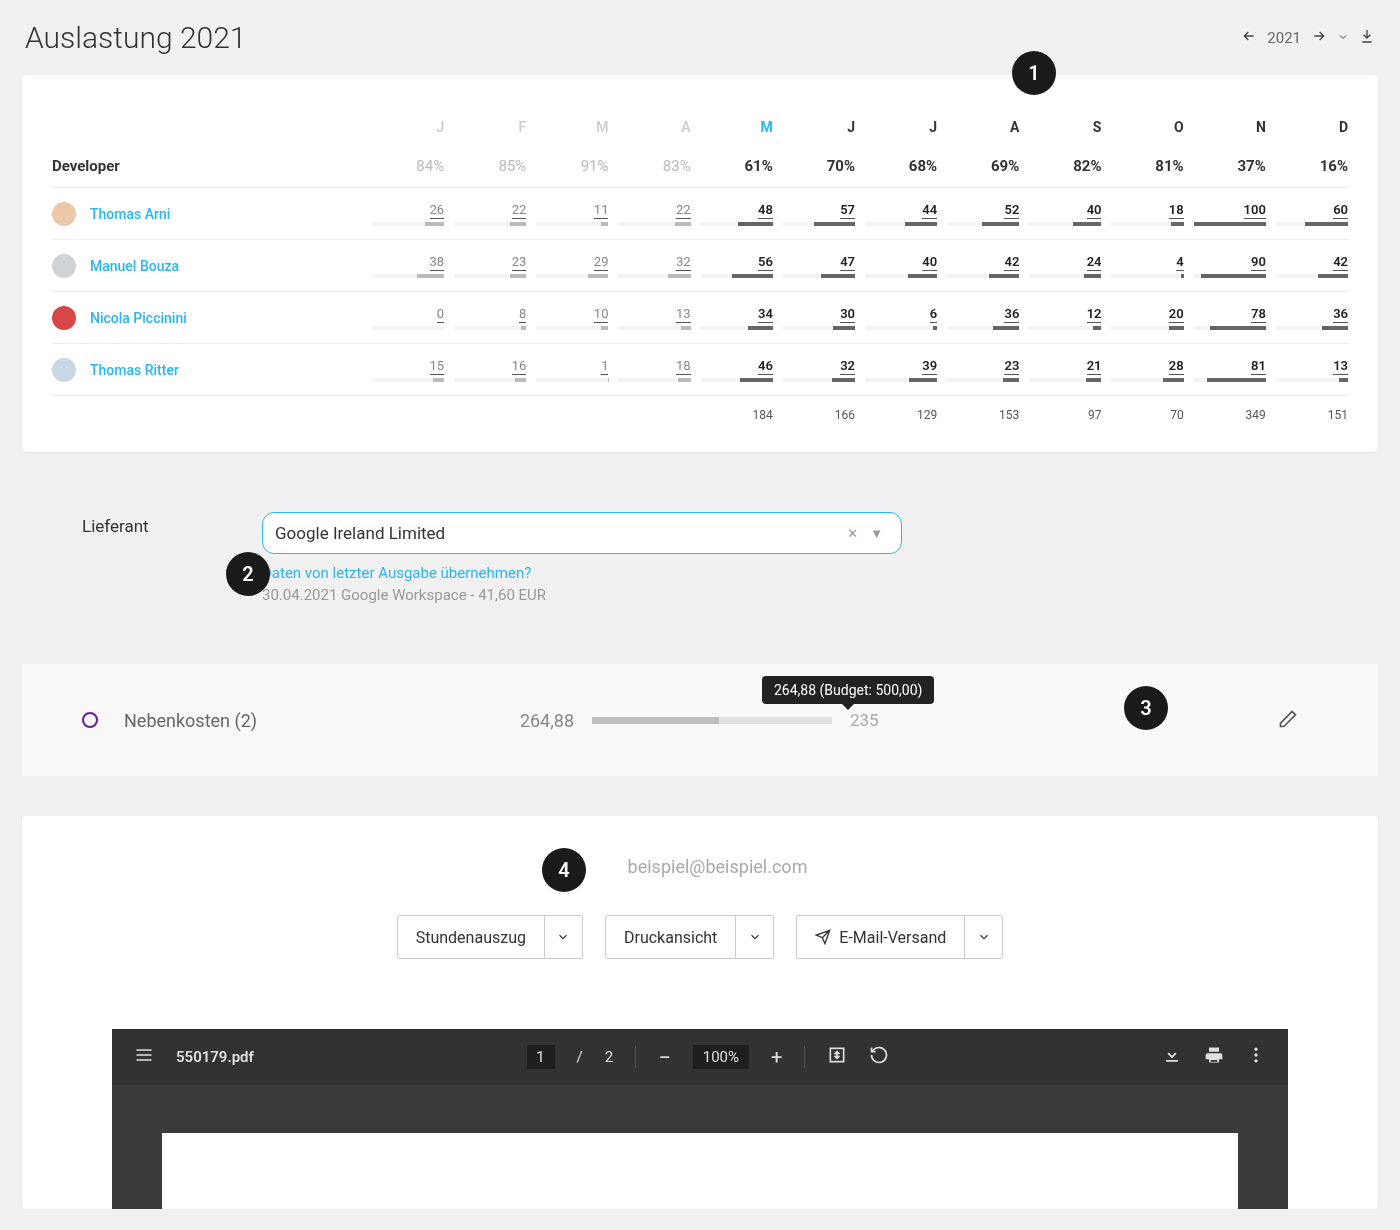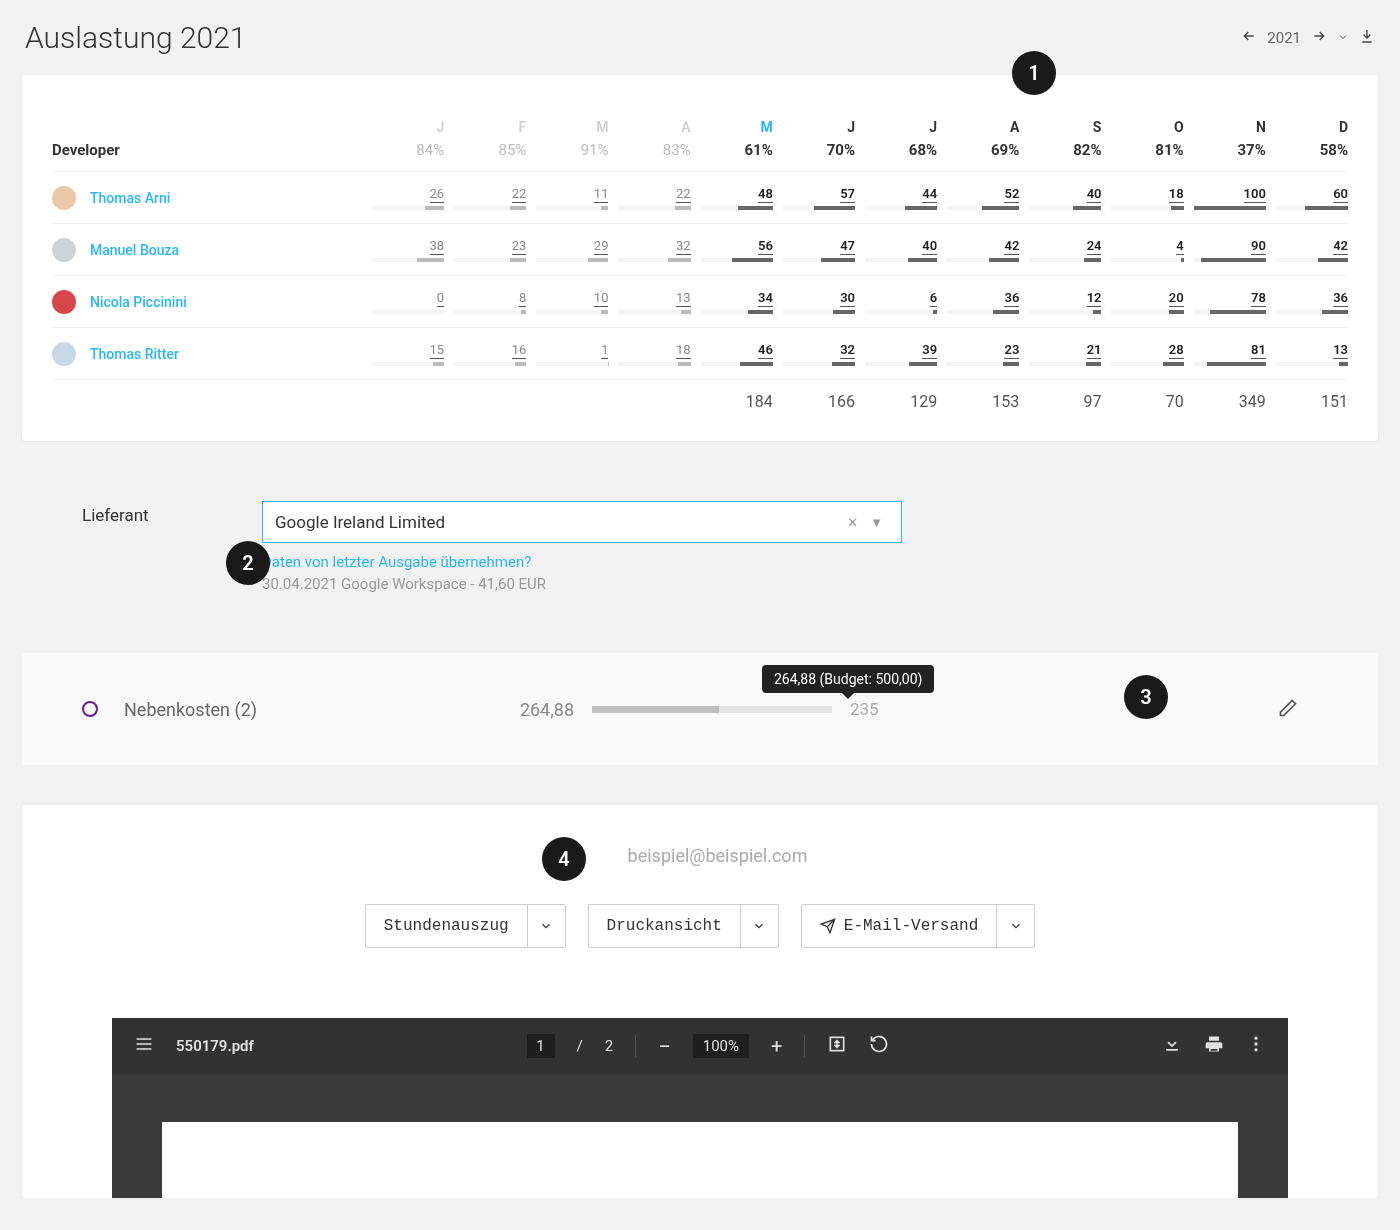--- a/index.html
+++ b/index.html
@@ -50,21 +50,21 @@
   }
   .util-header-row .bold { color: #333; font-weight: 700; }
   .util-header-row .active { color: #29b6f6; font-weight: 700; }
 
   .util-pct-row {
     display: grid;
     grid-template-columns: 310px repeat(12, 1fr);
     text-align: right;
     font-size: 15px;
     font-weight: 700;
-    margin-top: 6px;
+    margin-top: 22px;
     padding-bottom: 12px;
   }
   .util-pct-row .muted { color: #bbb; font-weight: 400; }
   .util-pct-row .label { text-align: left; font-weight: 700; }
 
   .util-row {
     display: grid;
     grid-template-columns: 310px repeat(12, 1fr);
     align-items: center;
     border-top: 1px solid #eee;
@@ -105,40 +105,40 @@
     right: 0;
   }
   .util-cell.bold .util-val { color: #222; font-weight: 600; }
   .util-cell.bold .util-bar-fill { background: #666; }
 
   .util-sum-row {
     display: grid;
     grid-template-columns: 310px repeat(12, 1fr);
     text-align: right;
     color: #555;
-    font-size: 16px;
+    font-size: 12px;
     border-top: 1px solid #eee;
     padding-top: 12px;
   }
 
   
   .supplier-panel {
     background: transparent;
     box-shadow: none;
     margin: 0 22px 30px 22px;
     padding: 30px 60px;
     display: flex;
     gap: 60px;
     position: relative;
   }
   .supplier-label { font-size: 17px; color: #333; width: 120px; padding-top: 4px;}
   .supplier-body { flex: 1; max-width: 640px; }
   .supplier-select {
     border: 1px solid #29b6f6;
-    border-radius: 0;
+    border-radius: 12px;
     height: 42px;
     display: flex;
     align-items: center;
     padding: 0 12px;
     background: #fff;
   }
   .supplier-select .value { flex: 1; font-size: 17px; color: #333; }
   .supplier-select .clear, .supplier-select .caret { color: #999; cursor: pointer; padding: 0 6px; font-size: 13px;}
   .supplier-link { color: #29b6f6; font-size: 15px; margin-top: 10px; display: block; cursor: pointer;}
   .supplier-meta { color: #999; font-size: 15px; margin-top: 4px; }
@@ -214,21 +214,20 @@
     height: 44px;
     align-items: stretch;
   }
   .split-btn .main {
     display: flex; align-items: center;
     padding: 0 18px;
     font-size: 16px;
     color: #333;
     gap: 8px;
     cursor: pointer;
-    font-family: Liberation Mono, monospace;
   }
   .split-btn .caret {
     border-left: 1px solid #ccc;
     display: flex; align-items: center; justify-content: center;
     width: 38px; cursor: pointer;
   }
 
   
   .pdf-viewer {
     margin: 0 90px 0 90px;
@@ -330,21 +329,21 @@
       <div class="muted">85%</div>
       <div class="muted">91%</div>
       <div class="muted">83%</div>
       <div>61%</div>
       <div>70%</div>
       <div>68%</div>
       <div>69%</div>
       <div>82%</div>
       <div>81%</div>
       <div>37%</div>
-      <div>58%</div>
+      <div>16%</div>
     </div>
   <div id="util-rows">
       <div class="util-row">
         <div class="util-name-cell">
           <span class="avatar" style="background: rgb(234, 200, 168);"></span>
           <span class="util-name">Thomas Arni</span>
         </div>
         <div class="util-cell">
           <div class="util-val">26</div>
           <div class="util-bar-bg">

